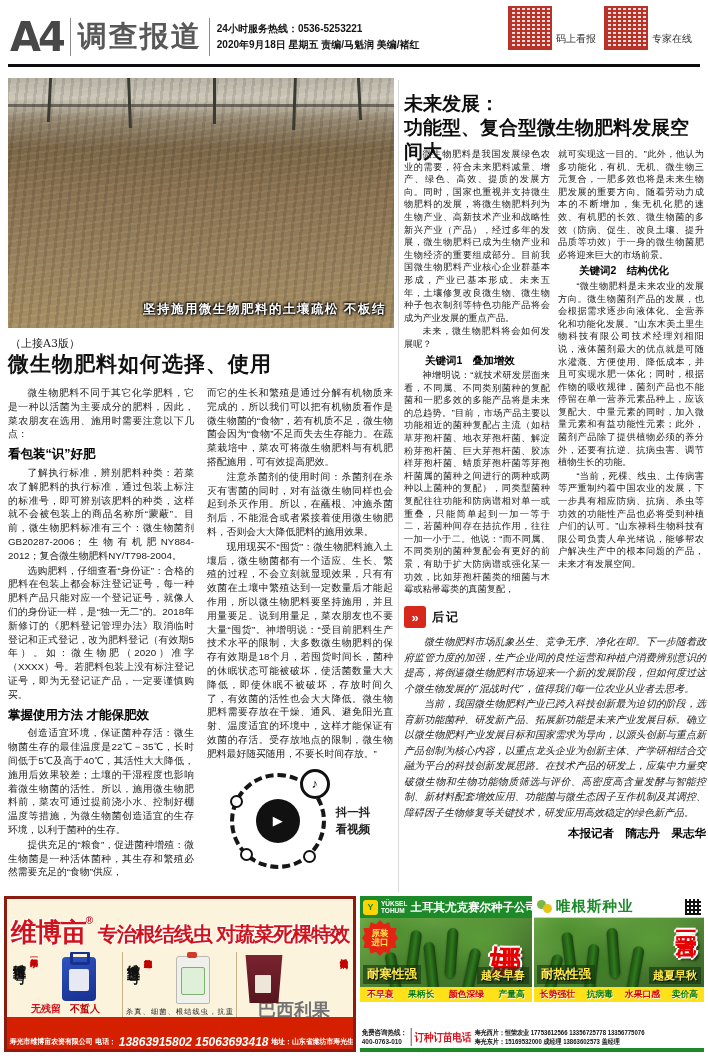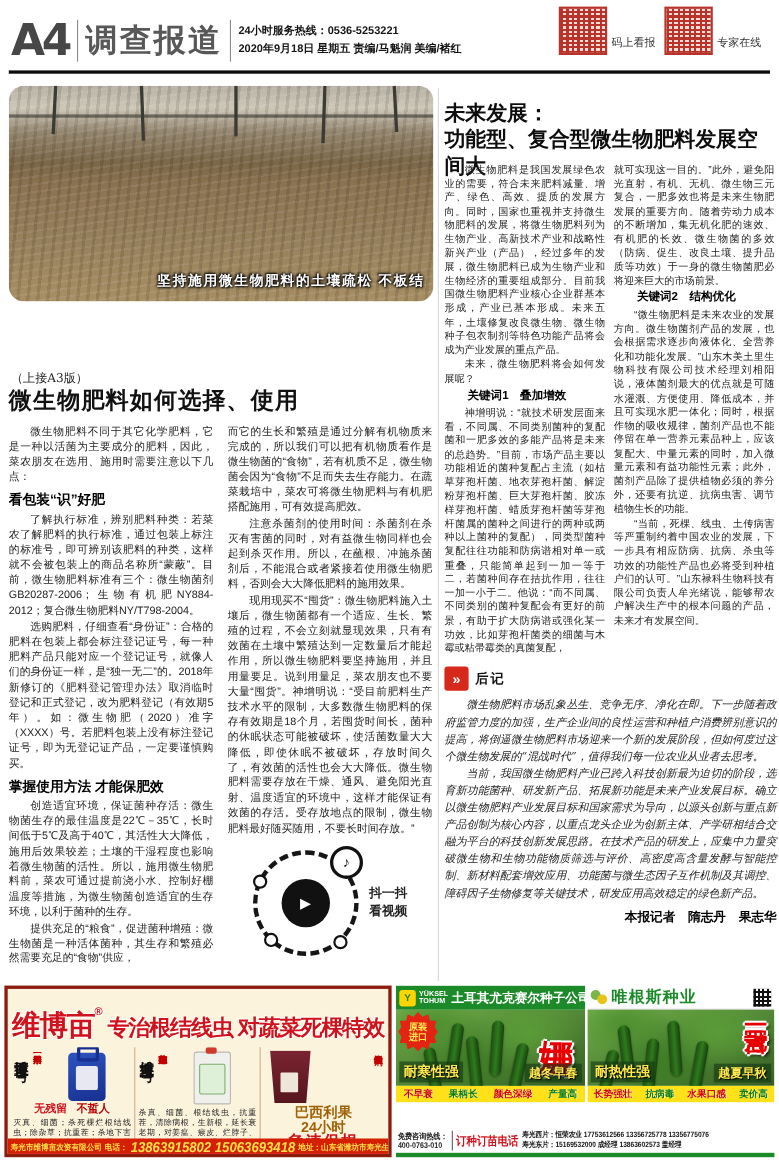--- a/index.html
+++ b/index.html
@@ -12,25 +12,25 @@
   .hdr-sec{font-size:29px;font-weight:900;color:#585858;letter-spacing:2px;}
   .hdr-info{font-size:10px;line-height:16px;font-weight:bold;color:#141414;}
   .qr{width:44px;height:44px;background:
       repeating-linear-gradient(0deg,#b8342a 0 2px,rgba(255,255,255,0) 2px 4px),
       repeating-linear-gradient(90deg,#b8342a 0 2px,#f6ddd8 2px 5px);
       border:2px solid #b8342a;box-sizing:border-box;}
   .qr-lab{font-size:10px;color:#333;align-self:flex-end;margin:0 8px 4px 4px;white-space:nowrap;}
   .hdr-right{position:absolute;right:8px;top:6px;display:flex;}
   .rule{position:absolute;left:8px;right:8px;top:64px;height:3px;background:#0c0c0c;}
   
-  .photo{position:absolute;left:8px;top:78px;width:386px;height:196px;overflow:hidden;
+  .photo{position:absolute;left:8px;top:78px;width:386px;height:250px;overflow:hidden;
     background:
       repeating-linear-gradient(96deg,rgba(0,0,0,.10) 0 3px,rgba(0,0,0,0) 3px 9px),
       repeating-linear-gradient(172deg,rgba(255,255,255,.07) 0 2px,rgba(255,255,255,0) 2px 7px),
-      linear-gradient(180deg,#b7b2a4 0,#cdc7b8 20px,#94866f 42px,#7b6747 70px,#8a7150 45%,#97805c 72%,#a78e63 100%); border-radius: 14px;}
+      linear-gradient(180deg,#b7b2a4 0,#cdc7b8 20px,#94866f 42px,#7b6747 70px,#8a7150 45%,#97805c 72%,#a78e63 100%);}
   .gh-beam{position:absolute;left:0;top:26px;width:100%;height:3px;background:rgba(40,40,34,.55);}
   .pole{position:absolute;top:0;width:3px;background:#3c3b33;}
   .photo-cap{position:absolute;right:8px;bottom:10px;color:#fff;font-weight:bold;font-size:12.5px;letter-spacing:1.5px;
     text-shadow:0 0 3px #000,1px 1px 2px #000,-1px -1px 2px #000;}
   
   .cont{position:absolute;left:10px;top:336px;font-size:11px;font-family:"DejaVu Serif",serif;color:#222;}
   .l-title{position:absolute;left:8px;top:350px;font-size:21px;font-weight:900;letter-spacing:1px;color:#111;}
   .l-cols{position:absolute;left:8px;top:386px;width:386px;height:508px;display:flex;gap:13px;overflow:hidden;}
   .col{width:186px;font-size:9.8px;line-height:13.8px;text-align:justify;color:#222;}
   .col p{margin:0 0 1px 0;text-indent:2em;}
@@ -82,24 +82,24 @@
   .jug{width:32px;height:46px;background:#efefec;border:1px solid #b9b9b2;border-radius:3px 3px 2px 2px;margin:3px auto 0;position:relative;}
   .jug:before{content:"";position:absolute;left:10px;top:-5px;width:10px;height:6px;background:#cf3a2a;border-radius:2px;}
   .jug:after{content:"";position:absolute;left:4px;top:10px;width:22px;height:26px;background:#dff0d8;border:1px solid #7fae6f;border-radius:2px;}
   .bucket{width:40px;height:48px;margin:2px 0 0 4px;background:linear-gradient(#7a2430,#56151e);
     clip-path:polygon(4% 0,96% 0,86% 100%,14% 100%);position:relative;}
   .bucket:after{content:"";position:absolute;left:11px;top:20px;width:16px;height:18px;background:#efe6da;border-radius:1px;}
   .wb-slogan{text-align:center;font-weight:900;font-size:10px;color:#d0121c;height:12px;line-height:12px;}
   .wb-slogan .s2{color:#b00;margin-left:6px;}
   .wb-desc{font-size:7.2px;line-height:9px;text-align:justify;color:#222;margin-top:1px;}
   .bx-lines{text-align:center;margin-top:1px;font-weight:900;line-height:14px;}
-  .bx-l1,.bx-l2{font-size:13px;color:#a16207;}
+  .bx-l1,.bx-l2{font-size:18px;color:#737373;font-family:Liberation Mono, monospace;}
   .bx-l3{font-size:15px;color:#d0121c;letter-spacing:1px;}
-  .wb-footer{position:absolute;left:0;right:0;bottom:0;height:14px;background:#d42000;color:#fde047;
-    display:flex;align-items:flex-start;white-space:nowrap;overflow:hidden;}
+  .wb-footer{position:absolute;left:0;right:0;bottom:0;height:32px;background:#d42000;color:#ffffff;
+    display:flex;align-items:flex-end;white-space:nowrap;overflow:hidden;}
   .wb-footer .fit{display:flex;align-items:center;gap:3px;transform:scaleX(.92);transform-origin:0 50%;padding-left:3px;
     font-size:7.5px;font-weight:bold;}
   .wb-phones{font-size:13px;font-weight:900;font-style:italic;letter-spacing:0;}
   
   .ad-seed{position:absolute;top:896px;height:130px;overflow:hidden;box-sizing:border-box;}
   .seed-head{height:22px;display:flex;align-items:center;gap:3px;padding:0 3px;box-sizing:border-box;}
   .yk-head{background:#1d8a2a;}
   .yk-logo{width:15px;height:15px;background:#ffd400;border-radius:3px;color:#1d8a2a;font-size:9px;font-weight:900;
     display:flex;align-items:center;justify-content:center;flex:0 0 auto;}
   .yk-brand{color:#fff;font-size:6.5px;line-height:7px;font-weight:900;white-space:nowrap;}
@@ -216,21 +216,21 @@
 </div>
 
 <div class="r-cols">
   <div class="r-col">
     <p>微生物肥料是我国发展绿色农业的需要，符合未来肥料减量、增产、绿色、高效、提质的发展方向。同时，国家也重视并支持微生物肥料的发展，将微生物肥料列为生物产业、高新技术产业和战略性新兴产业（产品），经过多年的发展，微生物肥料已成为生物产业和生物经济的重要组成部分。目前我国微生物肥料产业核心企业群基本形成，产业已基本形成。未来五年，土壤修复改良微生物、微生物种子包衣制剂等特色功能产品将会成为产业发展的重点产品。</p>
     <p>未来，微生物肥料将会如何发展呢？</p>
     <div class="kw">关键词1　叠加增效</div>
     <p>神增明说：“就技术研发层面来看，不同属、不同类别菌种的复配菌和一肥多效的多能产品将是未来的总趋势。”目前，市场产品主要以功能相近的菌种复配占主流（如枯草芽孢杆菌、地衣芽孢杆菌、解淀粉芽孢杆菌、巨大芽孢杆菌、胶冻样芽孢杆菌、蜡质芽孢杆菌等芽孢杆菌属的菌种之间进行的两种或两种以上菌种的复配），同类型菌种复配往往功能和防病谱相对单一或重叠，只能简单起到一加一等于二，若菌种间存在拮抗作用，往往一加一小于二。他说：“而不同属、不同类别的菌种复配会有更好的前景，有助于扩大防病谱或强化某一功效，比如芽孢杆菌类的细菌与木霉或粘帚霉类的真菌复配，</p>
   </div>
   <div class="r-col">
-    <p class="noind">就可实现这一目的。”此外，避免阳光直射，有机、无机、微生物三元复合，一肥多效也将是未来生物肥发展的重要方向。随着劳动力成本的不断增加，集无机化肥的速效、有机肥的长效、微生物菌的多效（防病、促生、改良土壤、提升品质等功效）于一身的微生物菌肥必将迎来巨大的市场前景。</p>
+    <p class="noind">就可实现这一目的。”此外，他认为多功能化，有机、无机、微生物三元复合，一肥多效也将是未来生物肥发展的重要方向。随着劳动力成本的不断增加，集无机化肥的速效、有机肥的长效、微生物菌的多效（防病、促生、改良土壤、提升品质等功效）于一身的微生物菌肥必将迎来巨大的市场前景。</p>
     <div class="kw">关键词2　结构优化</div>
     <p>“微生物肥料是未来农业的发展方向。微生物菌剂产品的发展，也会根据需求逐步向液体化、全营养化和功能化发展。”山东木美土里生物科技有限公司技术经理刘相阳说，液体菌剂最大的优点就是可随水灌溉、方便使用、降低成本，并且可实现水肥一体化；同时，根据作物的吸收规律，菌剂产品也不能停留在单一营养元素品种上，应该复配大、中量元素的同时，加入微量元素和有益功能性元素；此外，菌剂产品除了提供植物必须的养分外，还要有抗逆、抗病虫害、调节植物生长的功能。</p>
     <p>“当前，死棵、线虫、土传病害等严重制约着中国农业的发展，下一步具有相应防病、抗病、杀虫等功效的功能性产品也必将受到种植户们的认可。”山东禄科生物科技有限公司负责人牟光绪说，能够帮农户解决生产中的根本问题的产品，未来才有发展空间。</p>
   </div>
 </div>
 
 <div class="ps">
   <div class="ps-head">
     <div class="ps-icon">»</div>
     <div class="ps-label">后记</div>

